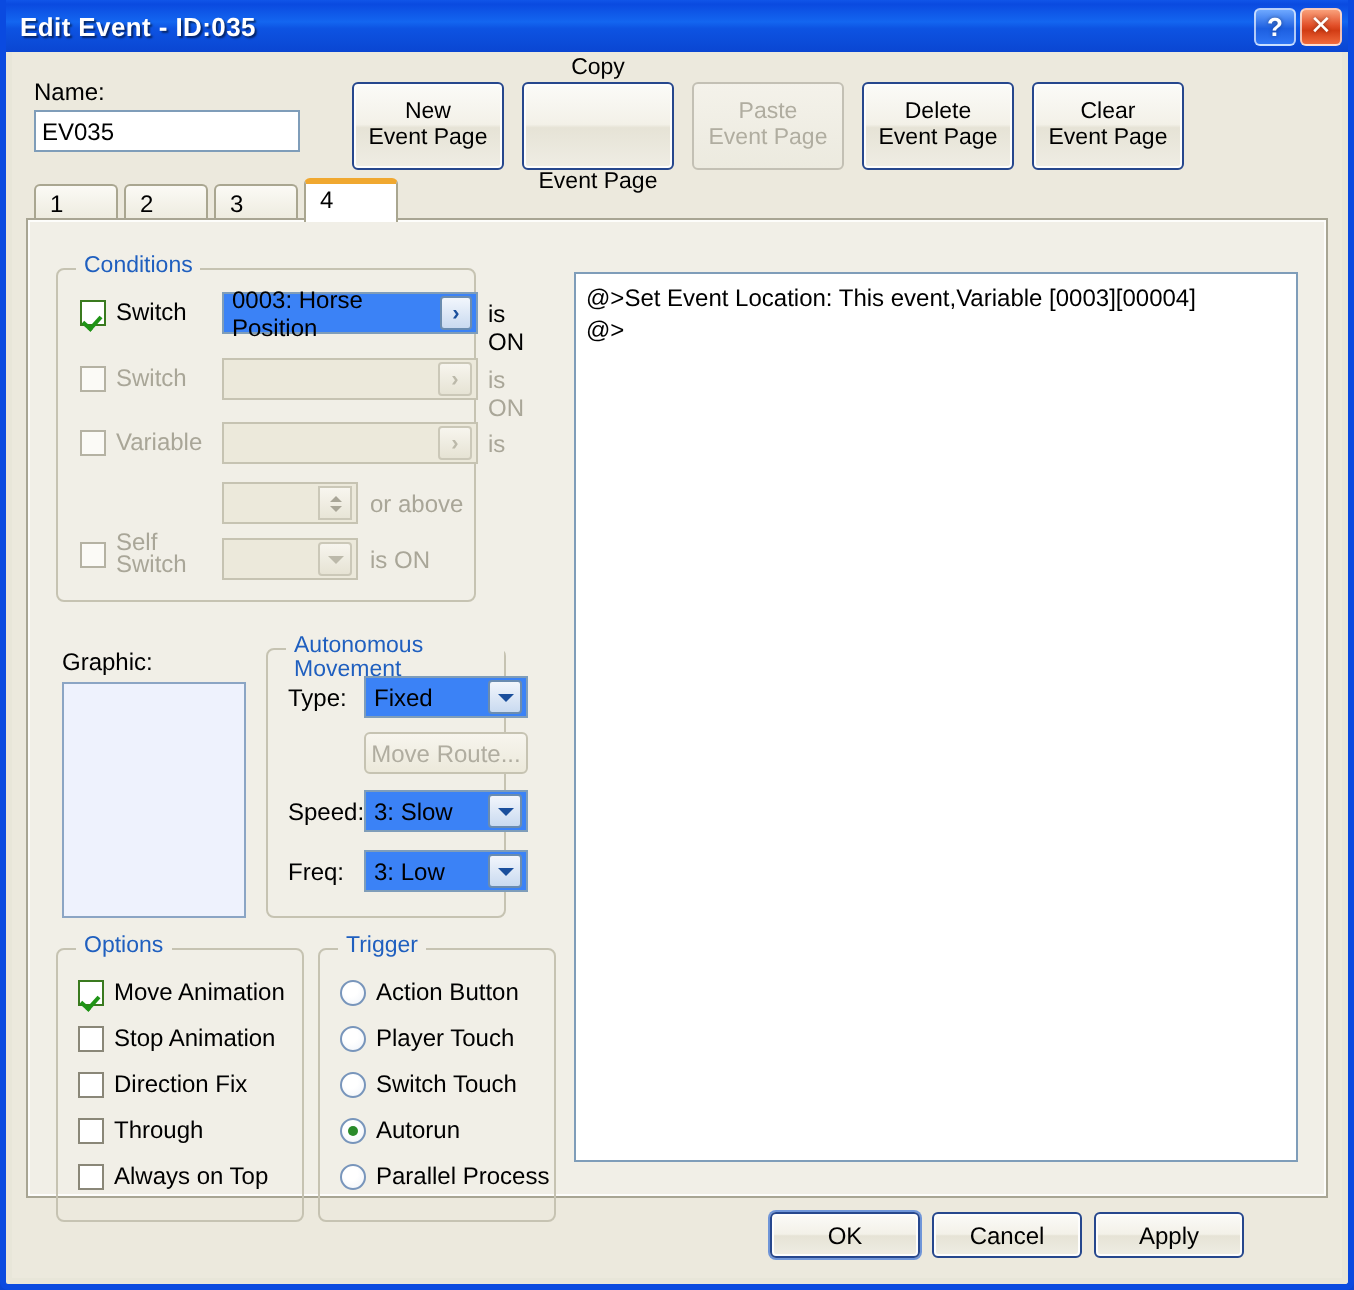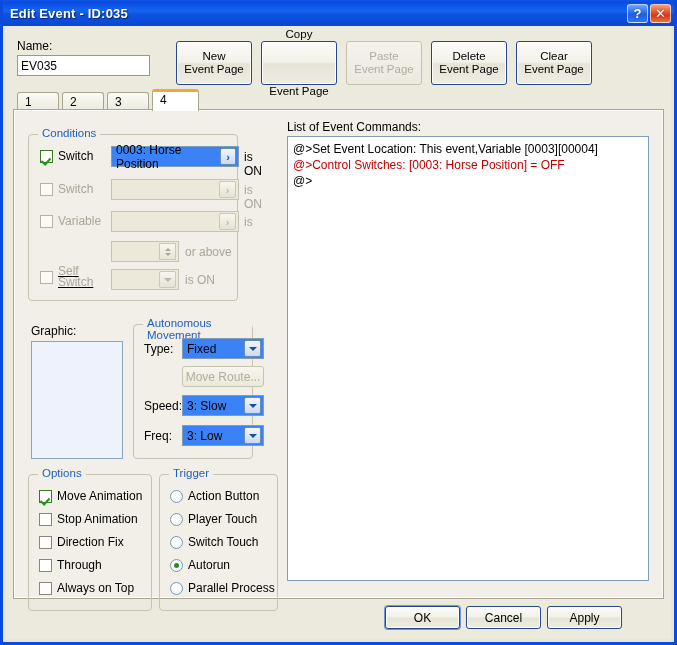--- a/index.html
+++ b/index.html
@@ -328,21 +328,21 @@
 
         <div class="combo dim" style="position:absolute;left:82px;top:106px;width:68px;">
           <span></span>
           <span class="spin">
               <i></i>
               <i class="dn"></i>
             </span>
         </div>
         <div class="lbl dim" style="left:156px;top:110px;">or above</div>
 
-        <div class="row" style="left:11px;top:131px;text-decoration:underline;">
+        <div class="row" style="left:11px;top:131px;">
           <span class="cb dim"></span>
           <span class="rowlabel dim" style="line-height:11px;">
             <span style="display:block;">Self</span>
             <span style="display:block;">Switch</span>
           </span>
         </div>
         <div class="combo dim" style="position:absolute;left:82px;top:134px;width:68px;">
           <span></span>
           <span class="cbtn dim">
               <span class="arrowdown dim"></span>
@@ -427,24 +427,22 @@
         <div class="row" style="left:10px;top:83px;">
           <span class="rb checked"></span>
           <span class="rowlabel">Autorun</span>
         </div>
         <div class="row" style="left:10px;top:106px;">
           <span class="rb"></span>
           <span class="rowlabel">Parallel Process</span>
         </div>
       </div>
 
-      <div id="listlabel">List of Event Commands:</div>
       <div id="cmdlist">
         <div class="cmd black">@&gt;Set Event Location: This event,Variable [0003][00004]</div>
-        <div class="cmd red">@&gt;Control Switches: [0003: Horse Position] = OFF</div>
         <div class="cmd black">@&gt;</div>
       </div>
 
     </div>
 
     <div class="dlgbtn" id="btn-ok">OK</div>
     <div class="dlgbtn" id="btn-cancel">Cancel</div>
     <div class="dlgbtn" id="btn-apply">Apply</div>
 
   </div>

